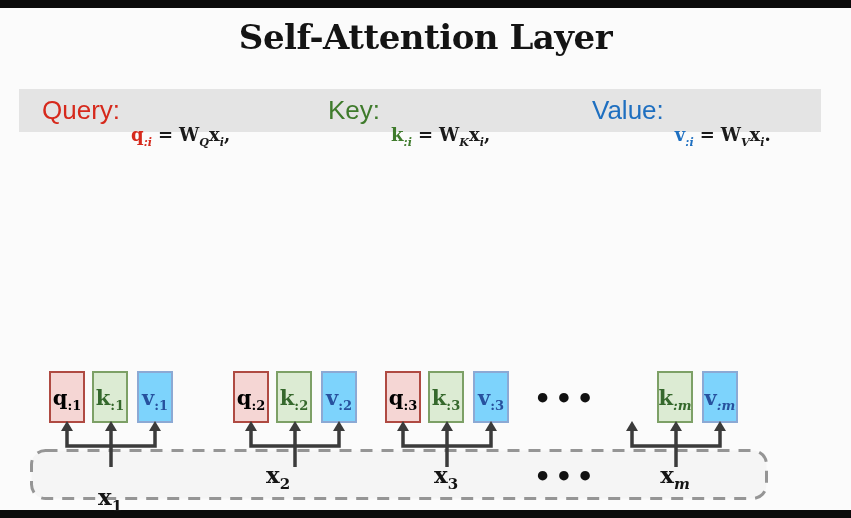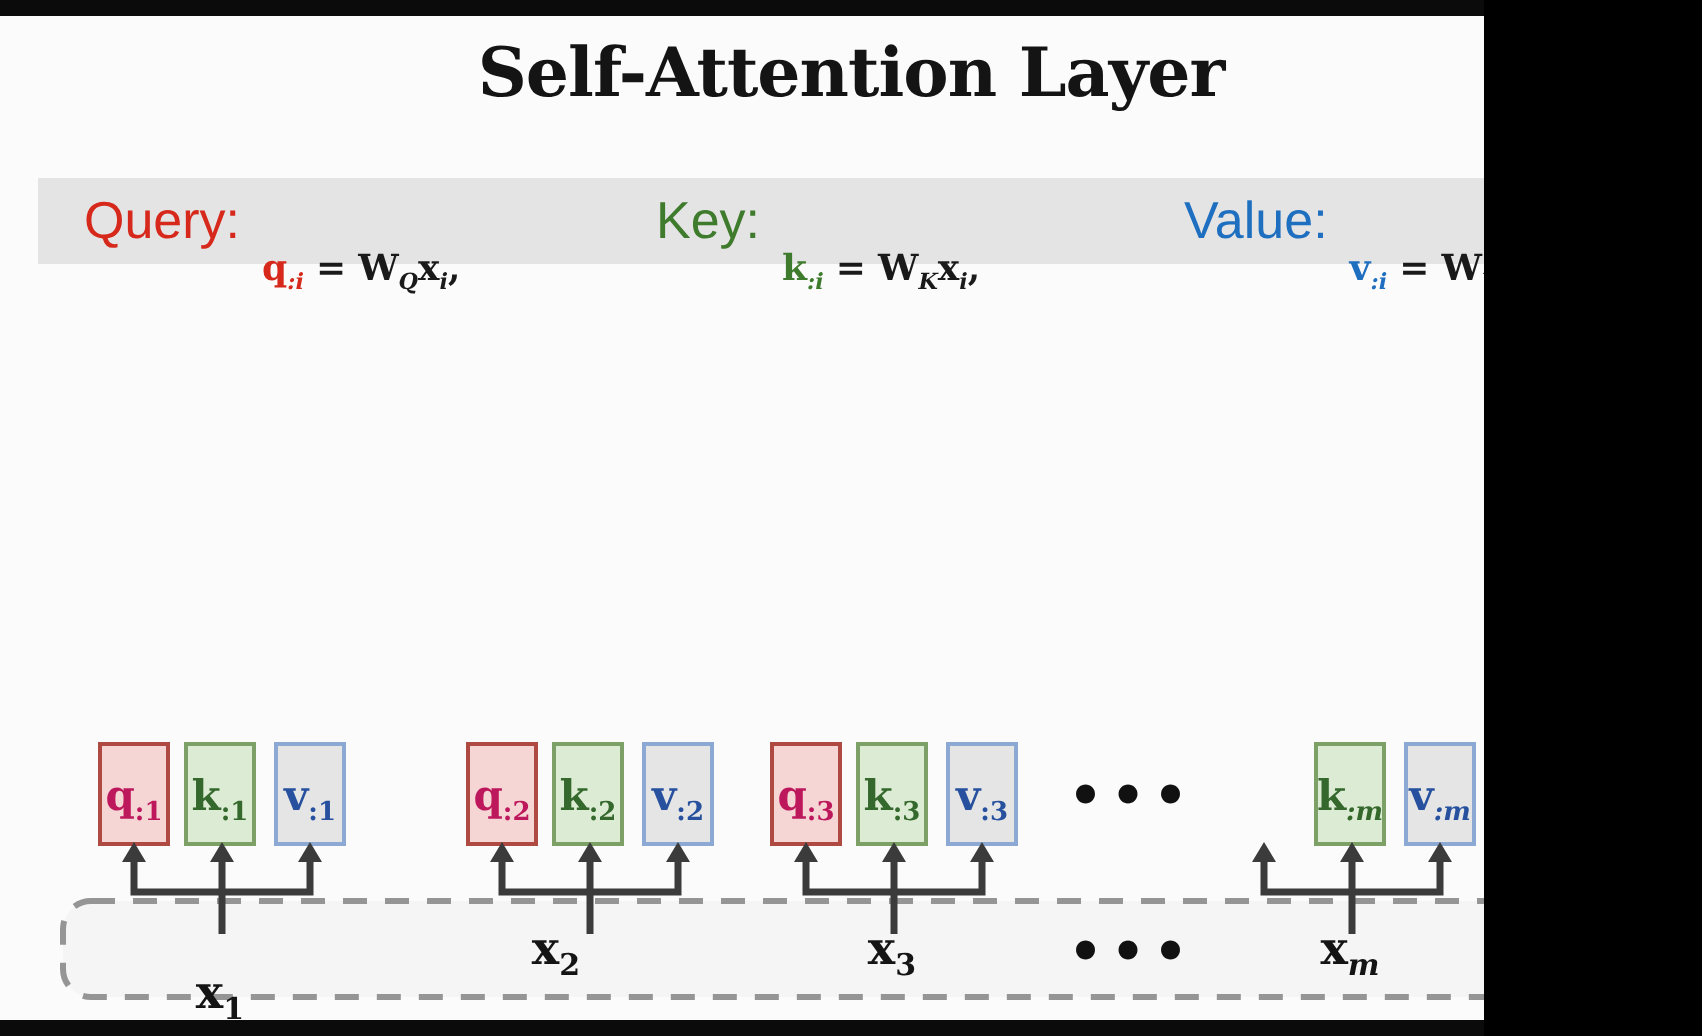--- a/index.html
+++ b/index.html
@@ -1,16 +1,16 @@
 <!DOCTYPE html>
 <html><head>
 <meta charset="utf-8">
 <style>
   html,body{margin:0;padding:0;background:#000;}
-  .stage{position:relative;width:742px;height:518px;background:#fbfbfb;overflow:hidden;
+  .stage{position:relative;width:851px;height:518px;background:#fbfbfb;overflow:hidden;
          font-family:"DejaVu Serif",serif;}
   .letterbox{position:absolute;left:0;width:851px;height:8px;background:#0b0b0b;}
   .letterbox.top{top:0;}
   .letterbox.bottom{bottom:0;}
 
   .title{position:absolute;top:17px;left:0;width:851px;text-align:center;
          font-size:34px;font-weight:bold;color:#141414;letter-spacing:-0.5px;}
 
   
   .fbar{position:absolute;left:19px;top:89px;width:802px;height:43px;background:#e4e4e4;}
@@ -30,24 +30,24 @@
   
   .input-rect{position:absolute;left:29px;top:448px;width:740px;height:53px;}
 
   
   .group{position:absolute;top:371px;width:126px;height:100px;}
   .g1{left:48px;} .g2{left:232px;} .g3{left:384px;} .g4{left:613px;}
   .box{position:absolute;top:0;width:36px;height:52px;box-sizing:border-box;
        border:2px solid;display:flex;align-items:center;justify-content:center;}
   .bq{left:1px;background:#f5d6d4;border-color:#af4a42;}
   .bk{left:44px;background:#dcebd3;border-color:#7da066;}
-  .bv{left:89px;background:#e5e5e5;border-color:#8ca9d4;}
+  .bv{left:89px;background:#7dd3fc;border-color:#8ca9d4;}
   .bt{font-size:21px;font-weight:bold;white-space:nowrap;}
   .bt sub{font-size:13px;}
-  .tq{color:#be185d;} .tk{color:#35682c;} .tv{color:#27519e;}
+  .tq{color:#000000;} .tk{color:#35682c;} .tv{color:#27519e;}
   .conn{position:absolute;left:0;top:50px;width:126px;height:48px;}
 
   
   .xlabel{position:absolute;top:461px;width:80px;text-align:center;
           font-size:23px;font-weight:bold;color:#141414;white-space:nowrap;}
   .xlabel sub{font-size:15px;}
   .x1{left:70px;margin-top:22px;} .x2{left:238px;} .x3{left:406px;} .x4{left:635px;}
 
   
   .dots{position:absolute;width:64px;text-align:center;font-family:"DejaVu Sans",sans-serif;

